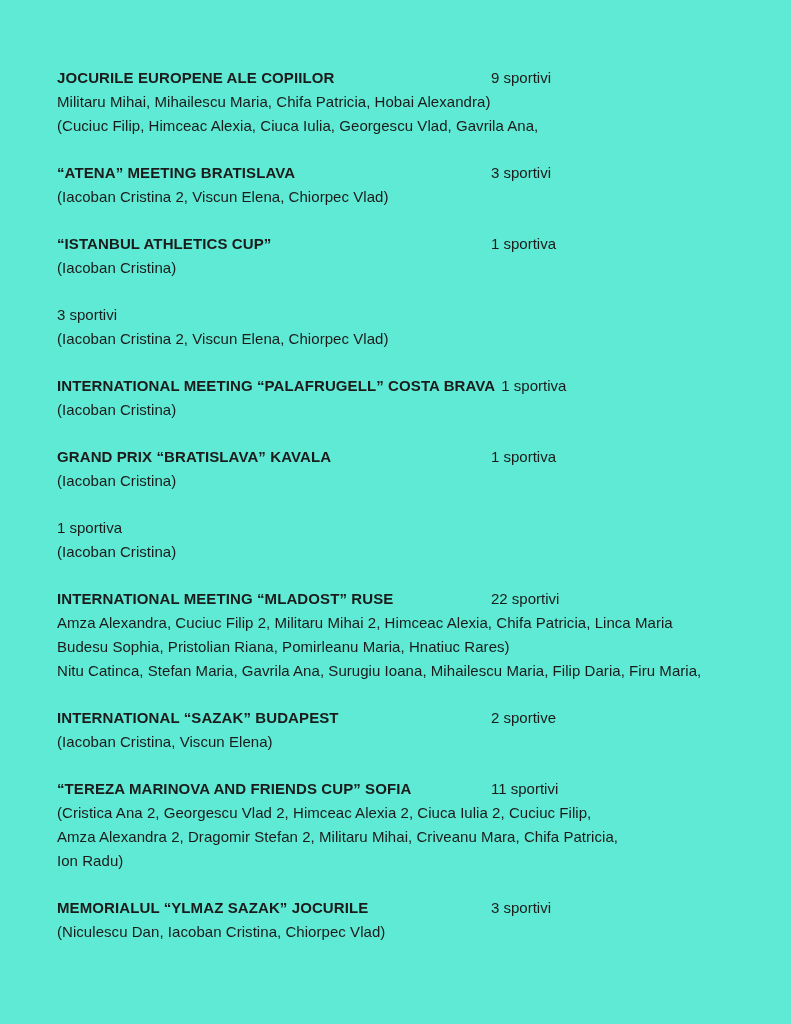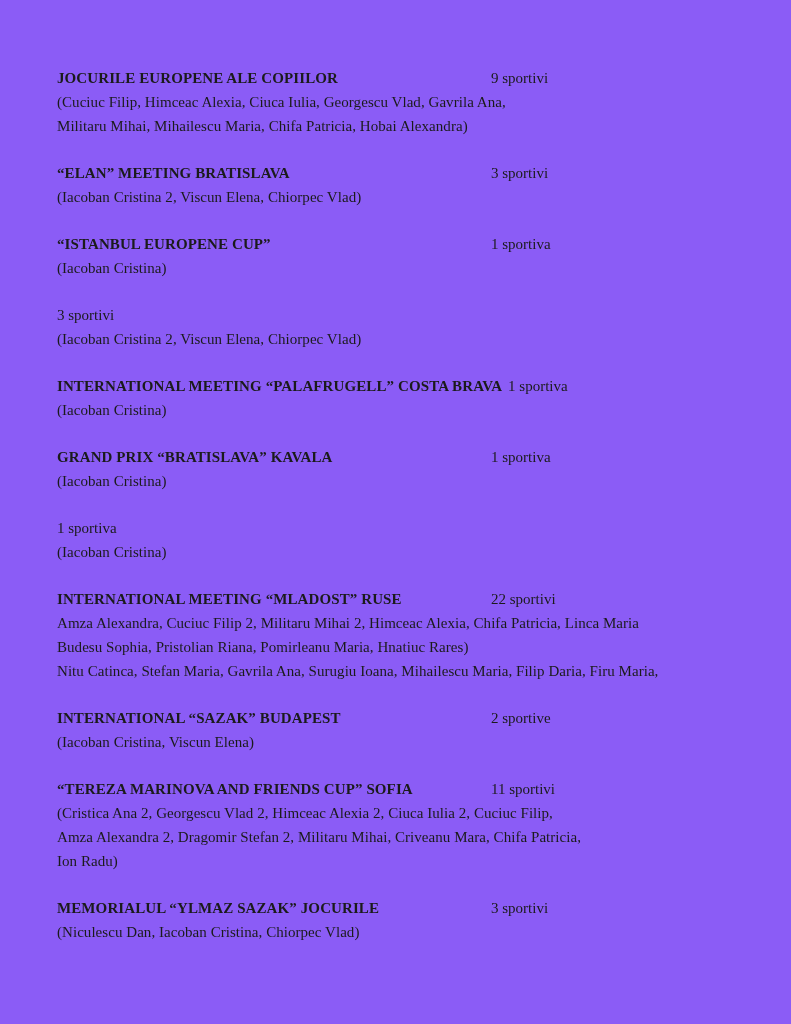--- a/index.html
+++ b/index.html
@@ -4,23 +4,23 @@
 <style>
   html, body {
     margin: 0;
     padding: 0;
     background: #ffffff;
   }
   .page {
     position: relative;
     width: 791px;
     height: 1024px;
-    background: #8b5cf6;
+    background: #5eead4;
     overflow: hidden;
-    font-family: Liberation Serif, serif;
+    font-family: Liberation Sans, sans-serif;
     color: #1b1b1b;
   }
   .content {
     position: absolute;
     left: 57px;
     top: 66px;
     width: 710px;
   }
   .section {
     margin-bottom: 23px;
@@ -53,33 +53,33 @@
 </head>
 <body>
 
 <div class="page">
   <div class="content">
       <div class="section">
         <div class="section-header">
           <span class="section-title">JOCURILE EUROPENE ALE COPIILOR</span>
           <span class="section-count">9 sportivi</span>
         </div>
+        <div class="name-line">Militaru Mihai, Mihailescu Maria, Chifa Patricia, Hobai Alexandra)</div>
         <div class="name-line">(Cuciuc Filip, Himceac Alexia, Ciuca Iulia, Georgescu Vlad, Gavrila Ana,</div>
-        <div class="name-line">Militaru Mihai, Mihailescu Maria, Chifa Patricia, Hobai Alexandra)</div>
       </div>
       <div class="section">
         <div class="section-header">
-          <span class="section-title">“ELAN” MEETING BRATISLAVA</span>
+          <span class="section-title">“ATENA” MEETING BRATISLAVA</span>
           <span class="section-count">3 sportivi</span>
         </div>
         <div class="name-line">(Iacoban Cristina 2, Viscun Elena, Chiorpec Vlad)</div>
       </div>
       <div class="section">
         <div class="section-header">
-          <span class="section-title">“ISTANBUL EUROPENE CUP”</span>
+          <span class="section-title">“ISTANBUL ATHLETICS CUP”</span>
           <span class="section-count">1 sportiva</span>
         </div>
         <div class="name-line">(Iacoban Cristina)</div>
       </div>
       <div class="section">
         <div class="section-header">
           <span class="section-count">3 sportivi</span>
         </div>
         <div class="name-line">(Iacoban Cristina 2, Viscun Elena, Chiorpec Vlad)</div>
       </div>

